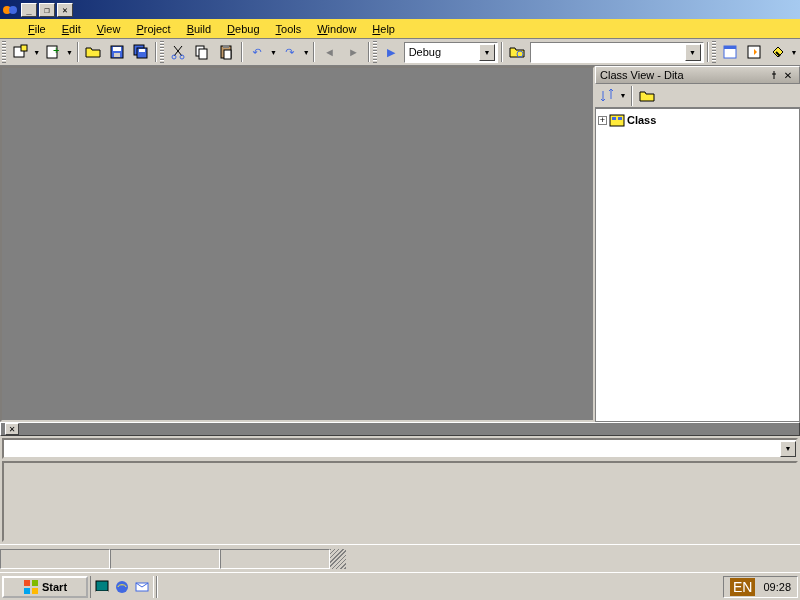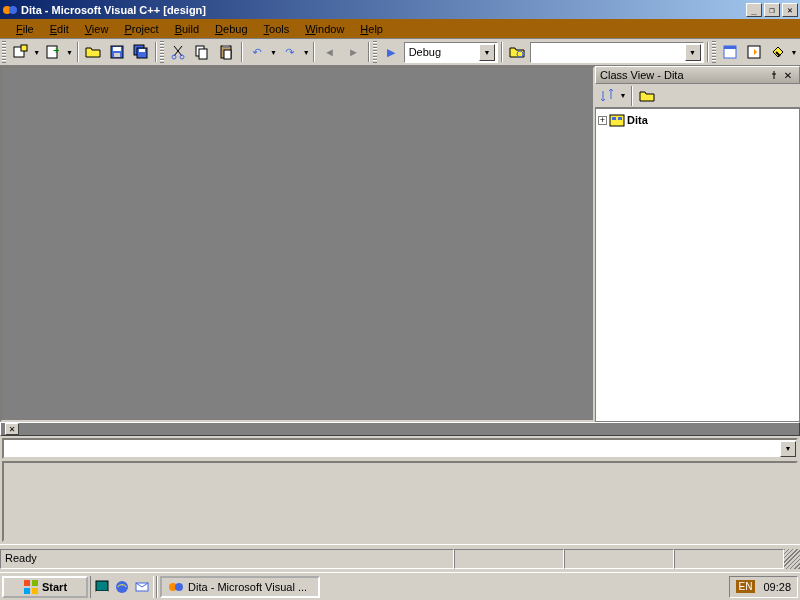--- a/index.html
+++ b/index.html
@@ -4,21 +4,21 @@
 <style>
 * { margin:0; padding:0; box-sizing:border-box; font-family:Tahoma,sans-serif; font-size:11px; }
 body { background:#d4d0c8; width:800px; height:600px; overflow:hidden; position:relative; }
 
 .titlebar { height:19px; background:linear-gradient(to right,#0a246a,#a6caf0); display:flex; align-items:center; padding:0 2px; color:#fff; }
 .titlebar .icon-app { width:16px; height:16px; margin-right:3px; }
 .titlebar .title { font-weight:bold; flex:1; }
 .titlebar .winbtns { display:flex; gap:2px; }
 .titlebar .winbtn { width:16px; height:14px; background:#d4d0c8; border:1px solid #fff; border-right-color:#404040; border-bottom-color:#404040; font-size:9px; font-family:Marlett,monospace; display:flex; align-items:center; justify-content:center; color:#000; cursor:pointer; }
 
-.menubar { height:20px; background:#a16207; display:flex; align-items:center; padding:0 8px; border-bottom:1px solid #808080; }
+.menubar { height:20px; background:#fde047; display:flex; align-items:center; padding:0 20px; border-bottom:1px solid #808080; }
 .menubar .mitem { padding:2px 8px; cursor:pointer; }
 .menubar .mitem u { text-decoration:underline; }
 
 .toolbar { height:27px; background:#d4d0c8; display:flex; align-items:center; padding:0 2px; border-bottom:1px solid #808080; gap:1px; }
 .tbtn { width:23px; height:22px; display:flex; align-items:center; justify-content:center; border:1px solid transparent; cursor:pointer; }
 .tsep { width:2px; height:20px; border-left:1px solid #808080; border-right:1px solid #fff; margin:0 2px; }
 .tgrip { width:4px; height:22px; background:repeating-linear-gradient(to bottom, #808080 0 1px, #fff 1px 2px, transparent 2px 3px); margin-right:2px; }
 .tdrop { width:8px; display:flex; align-items:center; justify-content:center; font-size:7px; cursor:pointer; }
 .tcombo { height:21px; background:#fff; border:1px solid #808080; border-right-color:#fff; border-bottom-color:#fff; display:flex; align-items:center; padding:0 2px; }
 .tcombo .val { flex:1; padding:0 2px; }
@@ -50,33 +50,32 @@
 .statusbar .spane.main { flex:1; }
 .statusbar .spane.fixed { width:110px; }
 .statusbar .grip { width:16px; background:repeating-linear-gradient(135deg,#808080 0 1px,transparent 1px 3px); }
 
 .taskbar { position:absolute; left:0; right:0; bottom:0; height:28px; background:#d4d0c8; border-top:1px solid #fff; display:flex; align-items:center; padding:2px; gap:2px; }
 .startbtn { height:22px; padding:0 19px; background:#d4d0c8; border:2px outset #fff; display:flex; align-items:center; gap:3px; font-weight:bold; cursor:pointer; }
 .qlaunch { display:flex; gap:2px; padding:0 2px; border-left:1px solid #808080; border-right:1px solid #fff; height:22px; align-items:center; }
 .qlbtn { width:18px; height:18px; display:flex; align-items:center; justify-content:center; cursor:pointer; }
 .taskbtn { height:22px; padding:0 6px; background:#d4d0c8; border:2px inset #fff; display:flex; align-items:center; gap:4px; width:160px; cursor:pointer; white-space:nowrap; overflow:hidden; }
 .tray { margin-left:auto; height:22px; border:1px solid #808080; border-right-color:#fff; border-bottom-color:#fff; display:flex; align-items:center; padding:0 6px; gap:8px; }
-.tray .lang { background:#a16207; color:#fff; padding:1px 3px; font-size:10px; }
+.tray .lang { background:#a16207; color:#fff; padding:1px 3px; font-size:14px; }
 
 svg.ico { width:16px; height:16px; }
 </style>
 </head>
 <body>
 
 <div class="titlebar">
   <svg class="ico icon-app" viewBox="0 0 16 16">
       <circle cx="5" cy="8" r="4" fill="#ff8c00"></circle>
       <circle cx="11" cy="8" r="4" fill="#4169e1"></circle>
     </svg>
-  <span class="title">Dita - Microsoft Visual C++ [design]</span>
   <div class="winbtns">
     <div class="winbtn">_</div>
     <div class="winbtn">❐</div>
     <div class="winbtn">✕</div>
   </div>
 </div>
 
 <div class="menubar">
   <div class="mitem"><u>F</u><span></span>ile</div>
   <div class="mitem"><u>E</u>dit</div>
@@ -223,40 +222,39 @@
         </div>
     </div>
     <div class="tree">
       <div class="treerow">
         <span class="exp">+</span>
         <svg class="ico" viewBox="0 0 16 16">
             <rect x="1" y="3" width="14" height="11" fill="#ffeb3b" stroke="#000"></rect>
             <rect x="3" y="5" width="4" height="3" fill="#4169e1"></rect>
             <rect x="9" y="5" width="4" height="3" fill="#4169e1"></rect>
           </svg>
-        <span style="font-weight:bold">Dita</span>
+        <span style="font-weight:bold">Class</span>
       </div>
     </div>
   </div>
 </div>
 
 <div class="outputpane">
   <div class="otitle">
     <span class="obtn">✕</span>
   </div>
   <div class="ocombo">
     <span class="val"></span>
     <div class="arr">▼</div>
   </div>
   <div class="obody"></div>
 </div>
 
 <div class="statusbar">
   <div class="swrap">
-    <div class="spane main">Ready</div>
     <div class="spane fixed"></div>
     <div class="spane fixed"></div>
     <div class="spane fixed"></div>
     <div class="grip"></div>
   </div>
 </div>
 
 <div class="taskbar">
   <div class="startbtn">
     <svg class="ico" viewBox="0 0 16 16">
@@ -281,24 +279,17 @@
         </svg>
       </div>
     <div class="qlbtn">
         <svg class="ico" viewBox="0 0 16 16">
           <rect x="2" y="4" width="12" height="8" fill="#fff" stroke="#4169e1"></rect>
           <path d="M2 4l6 4 6-4" fill="none" stroke="#4169e1"></path>
         </svg>
       </div>
   </div>
   <div style="width:2px;height:22px;border-left:1px solid #808080;border-right:1px solid #fff"></div>
-  <div class="taskbtn">
-    <svg class="ico" viewBox="0 0 16 16">
-        <circle cx="5" cy="8" r="4" fill="#ff8c00"></circle>
-        <circle cx="11" cy="8" r="4" fill="#4169e1"></circle>
-      </svg>
-    <span>Dita - Microsoft Visual ...</span>
-  </div>
   <div class="tray">
     <span class="lang">EN</span>
     <span>09:28</span>
   </div>
 </div>
 
 </body></html>

